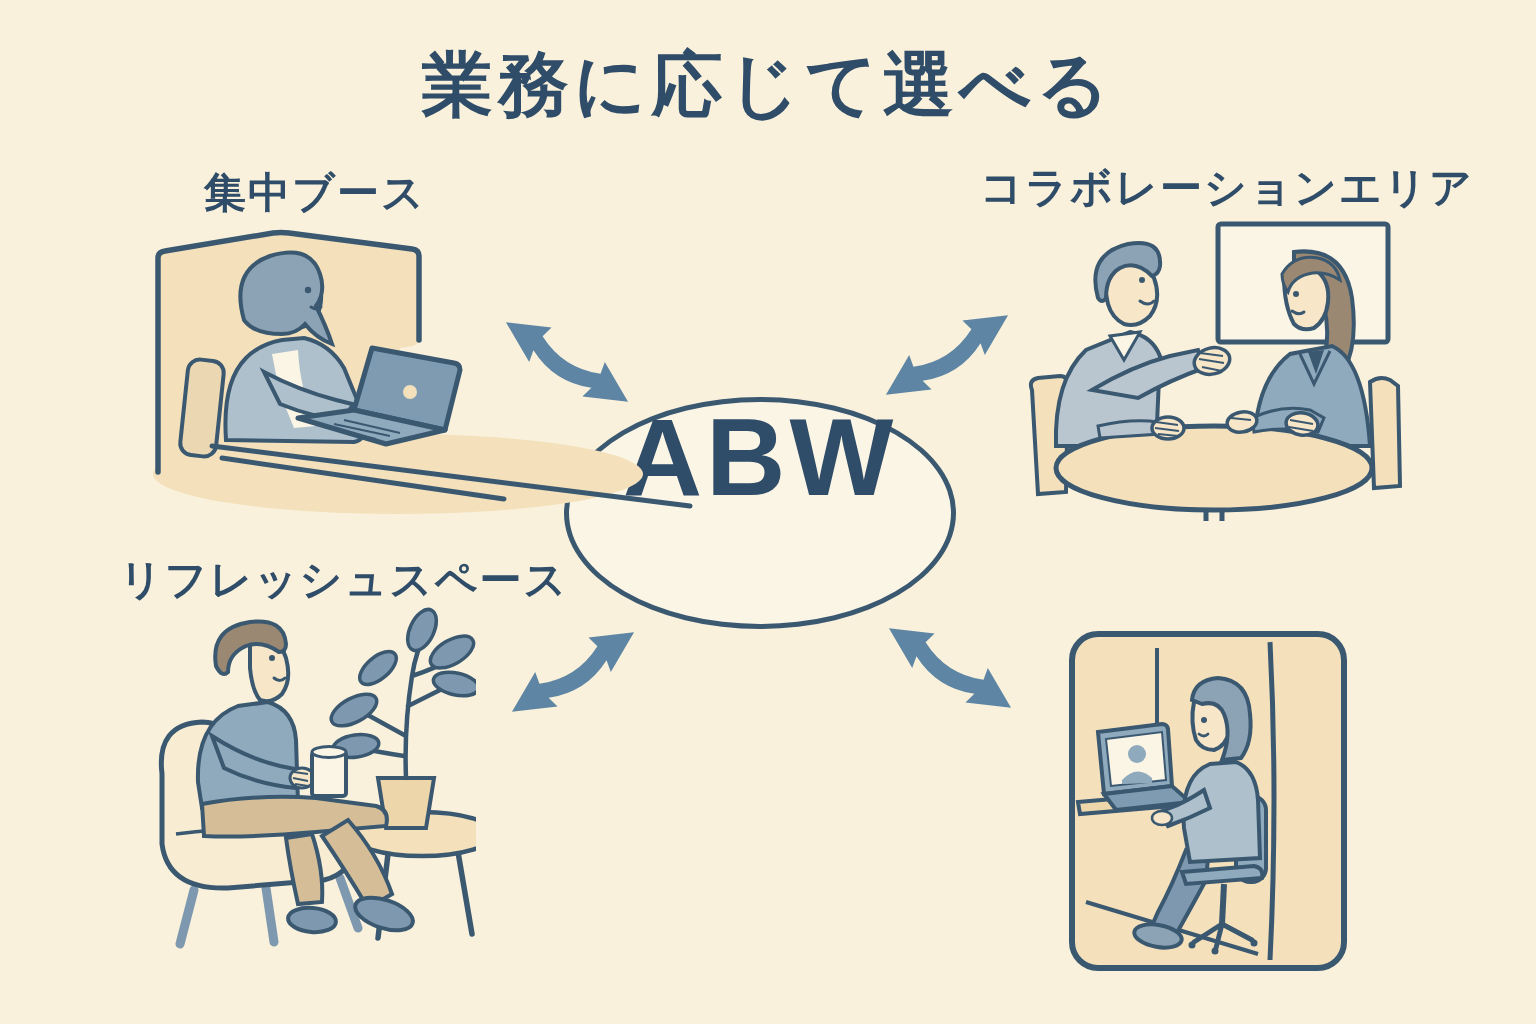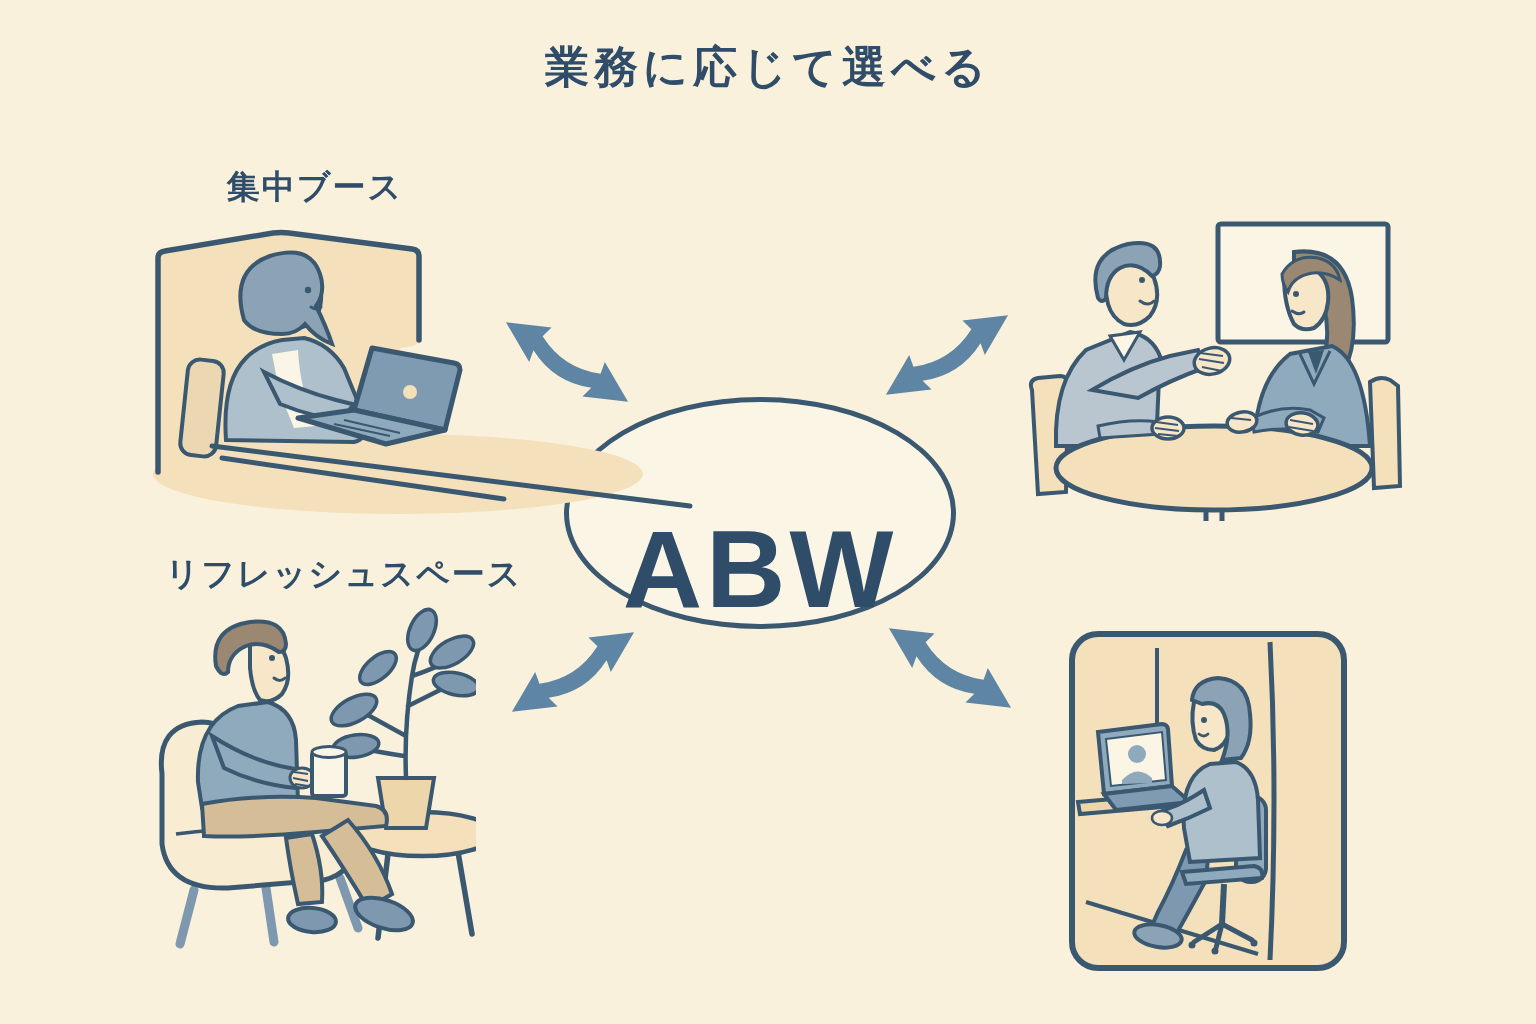--- a/index.html
+++ b/index.html
@@ -5,37 +5,37 @@
   html,body{margin:0;padding:0;}
   body{
     width:1536px;height:1024px;overflow:hidden;
     background:var(--background,#F9F1DC);
     font-family:"Liberation Sans","DejaVu Sans",sans-serif;
     position:relative;
   }
   .stage{position:absolute;inset:0;}
   .title{
     position:absolute;left:50%;top:38px;transform:translateX(-50%);
-    font-size:44px;font-weight:bold;color:var(--text,#2F4C68);
+    font-size:71px;font-weight:bold;color:var(--text,#2F4C68);
     letter-spacing:5px;white-space:nowrap;
   }
   .area-label{
     position:absolute;transform:translateX(-50%);
-    font-size:33px;font-weight:bold;color:var(--text,#2F4C68);
+    font-size:42px;font-weight:bold;color:var(--text,#2F4C68);
     letter-spacing:2px;white-space:nowrap;
   }
   .lbl-tl{left:315px;top:165px;}
   .lbl-tr{left:1227px;top:160px;}
   .lbl-bl{left:312px;top:552px;margin-left:32px;}
   .lbl-br{left:1217px;top:552px;}
   .center-node{
     position:absolute;left:564px;top:397px;width:392px;height:232px;
     border:5px solid var(--ink,#3B5871);border-radius:50%;
     background:var(--paper,#FBF5E6);
-    display:flex;align-items:flex-end;justify-content:center;
+    display:flex;align-items:flex-start;justify-content:center;
     box-sizing:border-box;
   }
   .center-node span{
     font-size:110px;font-weight:bold;color:var(--text,#2F4C68);
     letter-spacing:4px;line-height:1;
   }
   .illo{position:absolute;}
   .illo-tl{left:148px;top:222px;}
   .illo-tr{left:1002px;top:220px;}
   .illo-bl{left:116px;top:606px;}
@@ -66,20 +66,21 @@
   .f-chairtan{fill:#EBD8B2;}
 </style>
 </head>
 <body style="background: rgb(249, 241, 220);">
 
 <div class="stage">
 
   <div class="title">業務に応じて選べる</div>
 
   <div class="area-label lbl-tl">集中ブース</div>
+  <div class="area-label lbl-tr">コラボレーションエリア</div>
   <div class="area-label lbl-bl">リフレッシュスペース</div>
 
   <div class="center-node">
     <span>ABW</span>
   </div>
 
   <svg class="arrow arr-tl" viewBox="0 0 160 60">
     <path d="M2,30 L46,8 L43,21 Q80,38 117,21 L114,8 L158,30 L114,52 L117,39 Q80,56 43,39 L46,52 Z"></path>
   </svg>
   <svg class="arrow arr-tr" viewBox="0 0 160 60">

